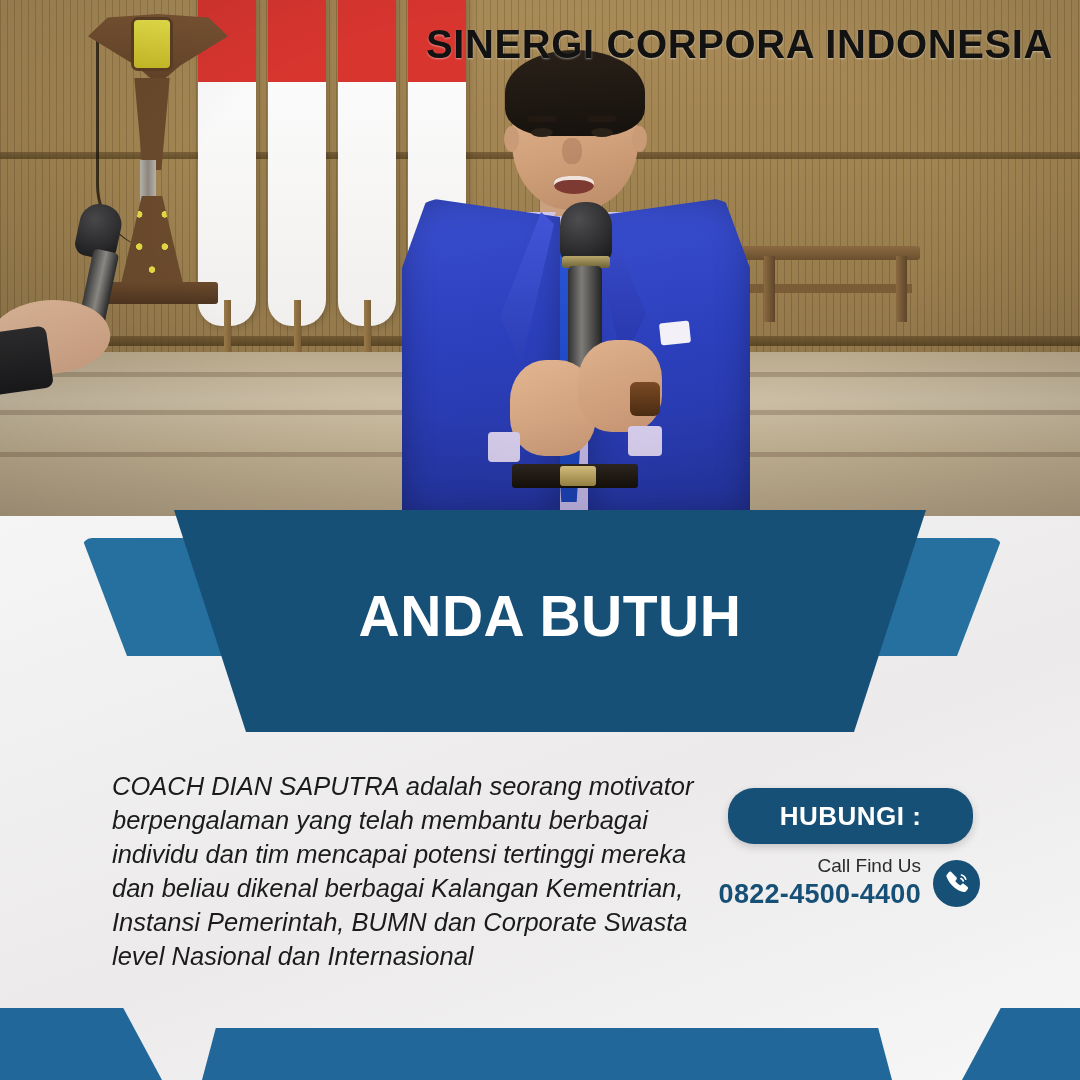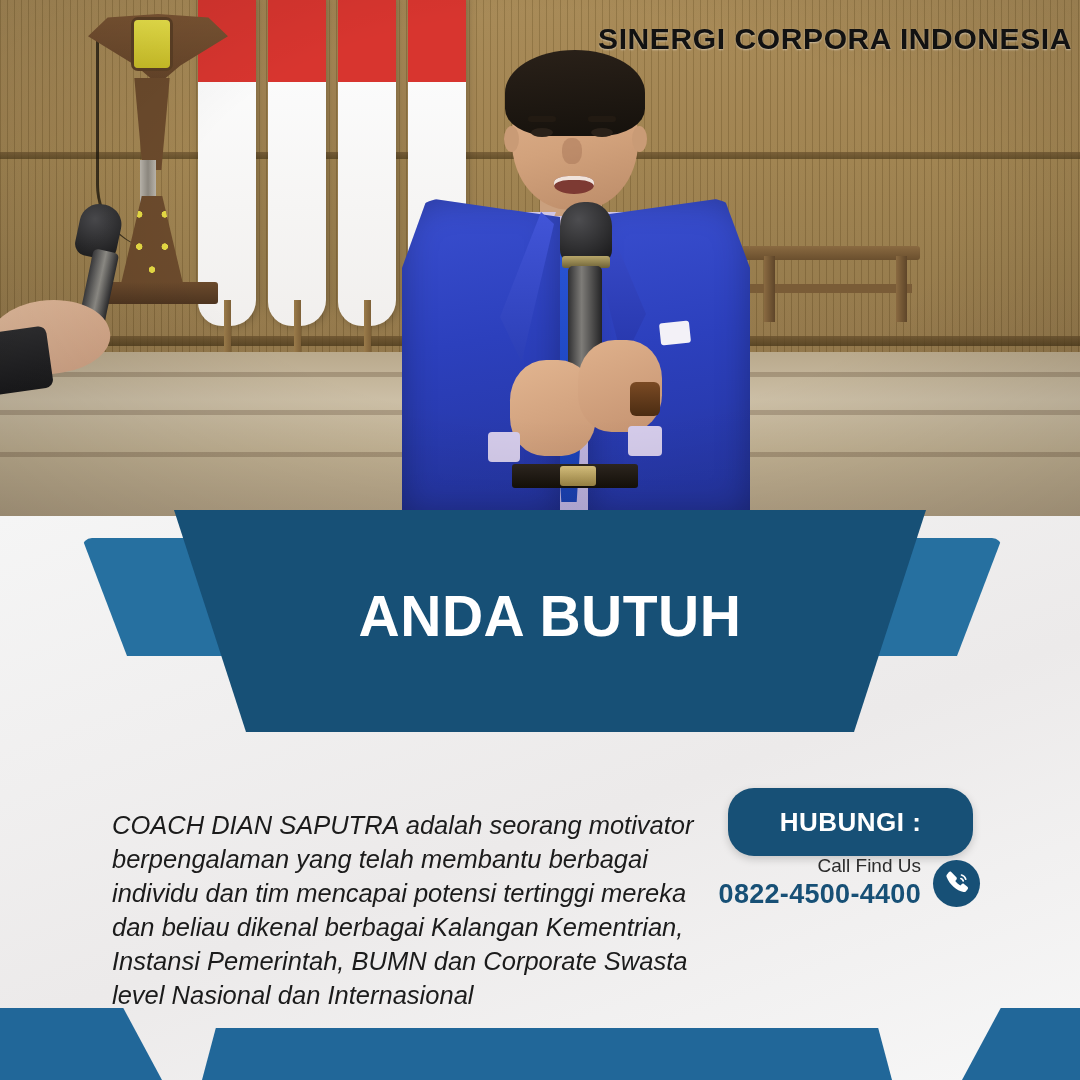--- a/index.html
+++ b/index.html
@@ -223,22 +223,22 @@
     border-radius:5px;
   }
   
   .photo-vig{
     position:absolute;inset:0;
     background:radial-gradient(ellipse at 52% 42%,rgba(0,0,0,0) 48%,rgba(0,0,0,.16) 100%);
   }
 
   
   .brand{
-    position:absolute;right:8px;top:22px;
-    font-size:30px;font-weight:bold;letter-spacing:.6px;color:#121212;
+    position:absolute;right:27px;top:22px;
+    font-size:40px;font-weight:bold;letter-spacing:.6px;color:#121212;
     text-shadow:0 1px 2px rgba(255,255,255,.45);
     white-space:nowrap;
   }
 
   
   .wing{
     position:absolute;top:538px;height:118px;background:#2670a0;
   }
   .wing-l{left:82px;width:250px;clip-path:polygon(0 0,100% 0,100% 100%,18% 100%);border-radius:10px 0 0 0;}
   .wing-r{left:752px;width:250px;clip-path:polygon(0 0,100% 0,82% 100%,0 100%);border-radius:0 10px 0 0;}
@@ -254,26 +254,25 @@
     display:flex;flex-direction:column;align-items:center;justify-content:center;
     color:#ffffff;font-weight:bold;font-size:57px;line-height:1.12;
     letter-spacing:.5px;text-align:center;
   }
 
   
   .body-copy{
     position:absolute;left:112px;top:770px;width:618px;
     font-size:25.5px;line-height:1.33;font-style:italic;
     color:#1b1b1b;
-    margin-top:39px;
   }
 
   
   .hubungi{
-    position:absolute;left:728px;top:788px;width:245px;height:68px;
+    position:absolute;left:728px;top:788px;width:245px;height:56px;
     background:#175076;border-radius:26px;
     display:flex;align-items:center;justify-content:center;
     color:#ffffff;font-weight:bold;font-size:26px;letter-spacing:.5px;
     box-shadow:0 3px 9px rgba(0,0,0,.18);
   }
   .ctrow{position:absolute;display:flex;align-items:center;gap:12px;}
   .ctrow .lines{display:flex;flex-direction:column;align-items:flex-end;}
   .ct-small{font-size:19px;color:#2b2b2b;line-height:1.2;}
   .ct-big{font-size:27px;font-weight:bold;color:#175076;letter-spacing:.3px;line-height:1.25;}
   .ct-icon{

